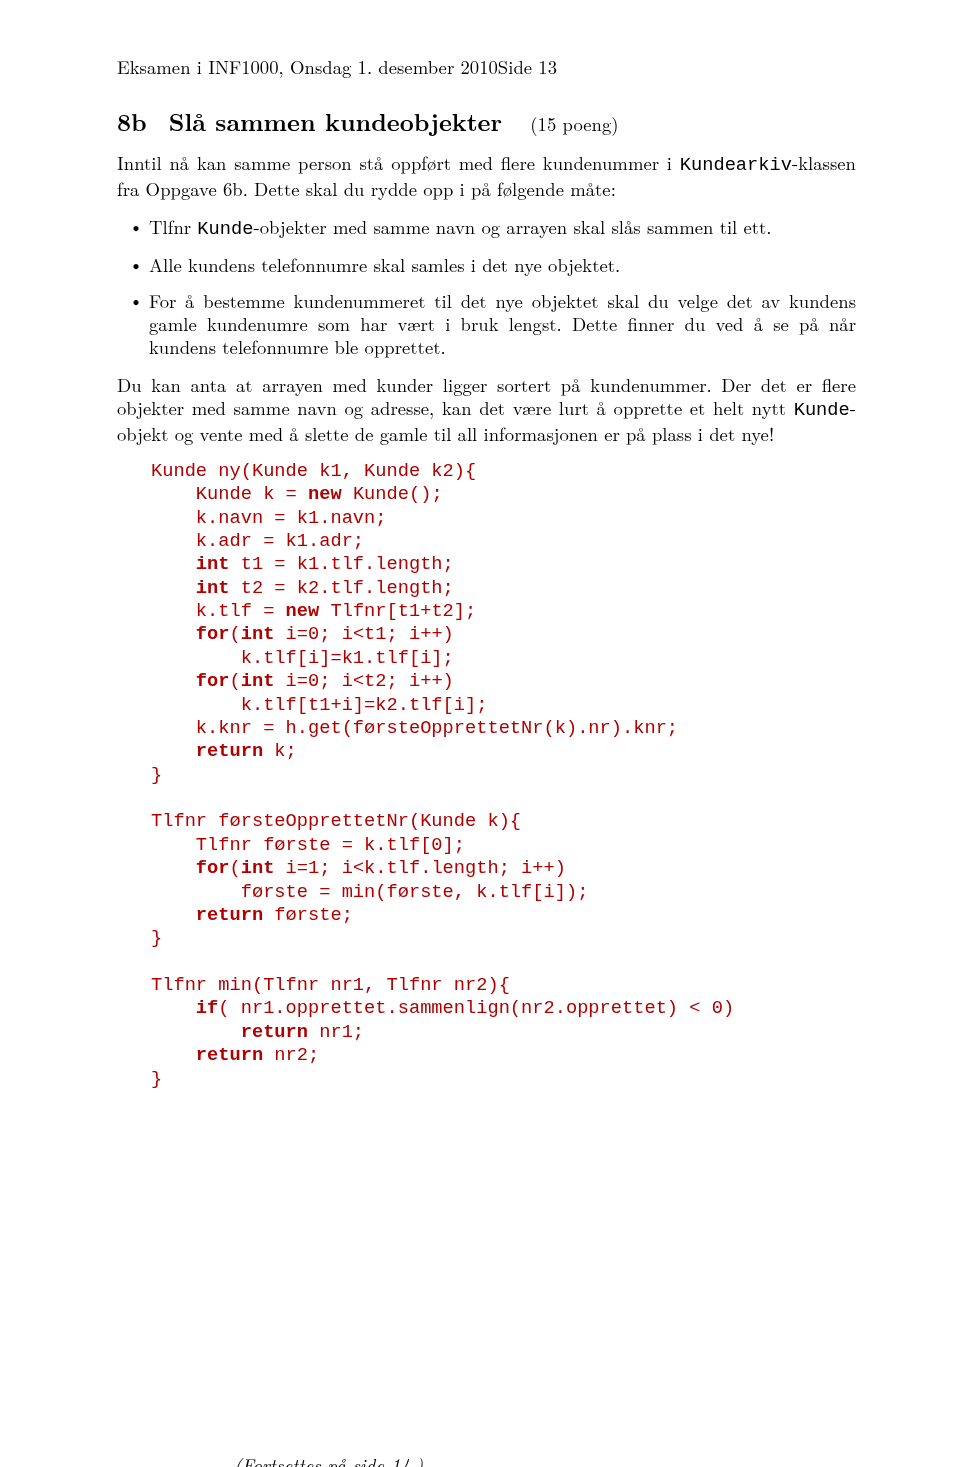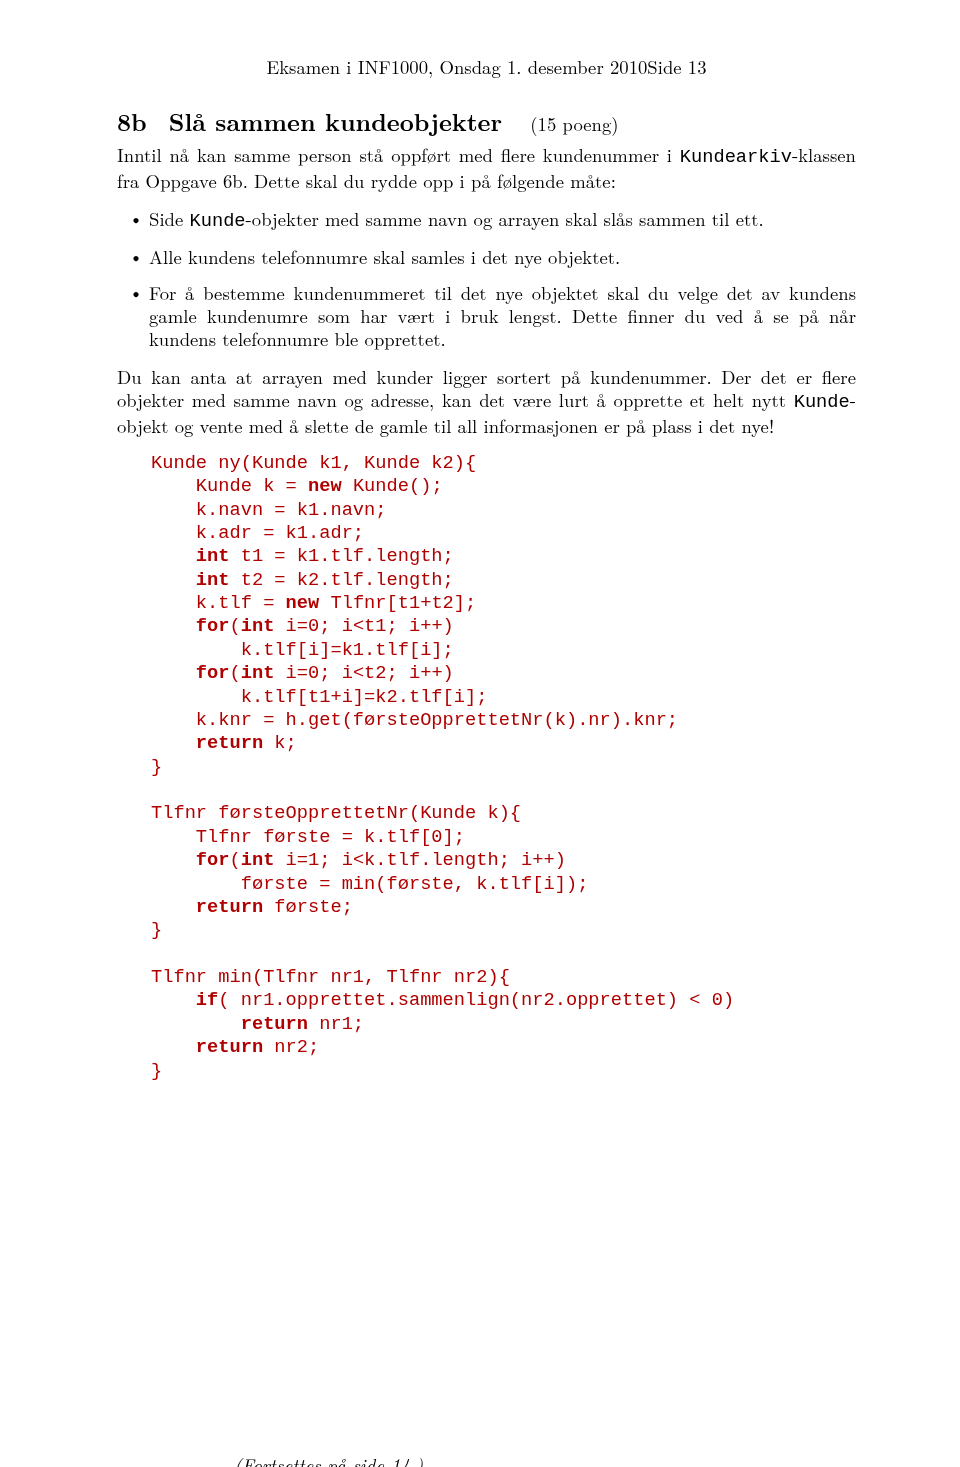--- a/index.html
+++ b/index.html
@@ -9,28 +9,28 @@
     background:#fff;
     font-family:"CMU Serif","Latin Modern Roman","Times New Roman",serif;
     color:#000;
     box-sizing:border-box;
     padding:55px 104px 60px 117px;
     font-size:18.7px;
     line-height:1.25;
   }
   .page-head{
     display:flex;
-    justify-content:center;
+    justify-content:flex-start;
     margin-bottom:28px;
     font-size:18.7px;
   }
   h2{
     font-size:24.5px;
     font-weight:bold;
-    margin:0 0 6px 0;
+    margin:0 0 14px 0;
   }
   .sect-num{margin-right:22px}
   .points{font-weight:normal;font-size:18.7px}
   p{margin:0 0 14px 0;text-align:justify}
   .tt{font-family:Liberation Mono, monospace}
   ul.bul{
     list-style:none;
     padding:0;
     margin:0 0 14px 0;
   }
@@ -77,21 +77,21 @@
 <h2>
   <span class="sect-num">8b</span><span>Slå sammen kundeobjekter</span>&nbsp;&nbsp;<span class="points">(15 poeng)</span>
 </h2>
 
 <p>
   <span>Inntil nå kan samme person stå oppført med flere kundenummer i </span><span class="tt">Kundearkiv</span><span>-klassen fra Oppgave 6b. Dette skal du rydde opp i på følgende måte:</span>
 </p>
 
 <ul class="bul">
   <li>
-    <span>Side </span><span class="tt">Kunde</span><span>-objekter med samme navn og arrayen skal slås sammen til ett.</span>
+    <span>Tlfnr </span><span class="tt">Kunde</span><span>-objekter med samme navn og arrayen skal slås sammen til ett.</span>
   </li>
   <li>Alle kundens telefonnumre skal samles i det nye objektet.</li>
   <li>For å bestemme kundenummeret til det nye objektet skal du velge det av kundens gamle kundenumre som har vært i bruk lengst. Dette finner du ved å se på når kundens telefonnumre ble opprettet.</li>
 </ul>
 
 <p>
   <span>Du kan anta at arrayen med kunder ligger sortert på kundenummer. Der det er flere objekter med samme navn og adresse, kan det være lurt å opprette et helt nytt </span><span class="tt">Kunde</span><span>-objekt og vente med å slette de gamle til all informasjonen er på plass i det nye!</span>
 </p>
 
 <pre class="code"><span>Kunde ny(Kunde k1, Kunde k2){</span>

